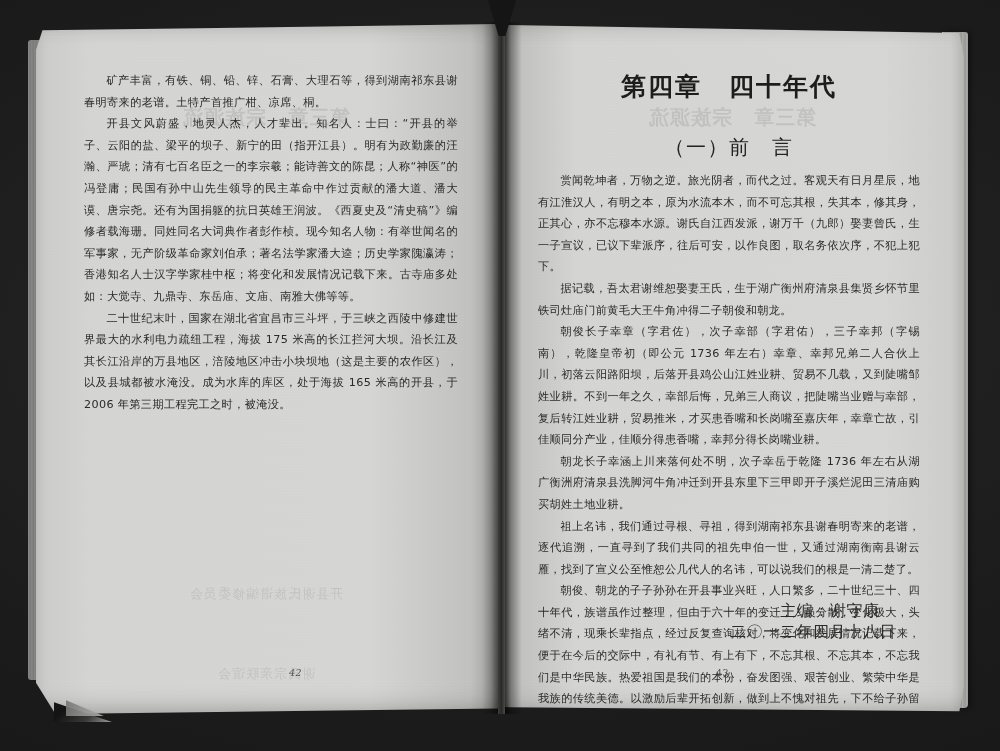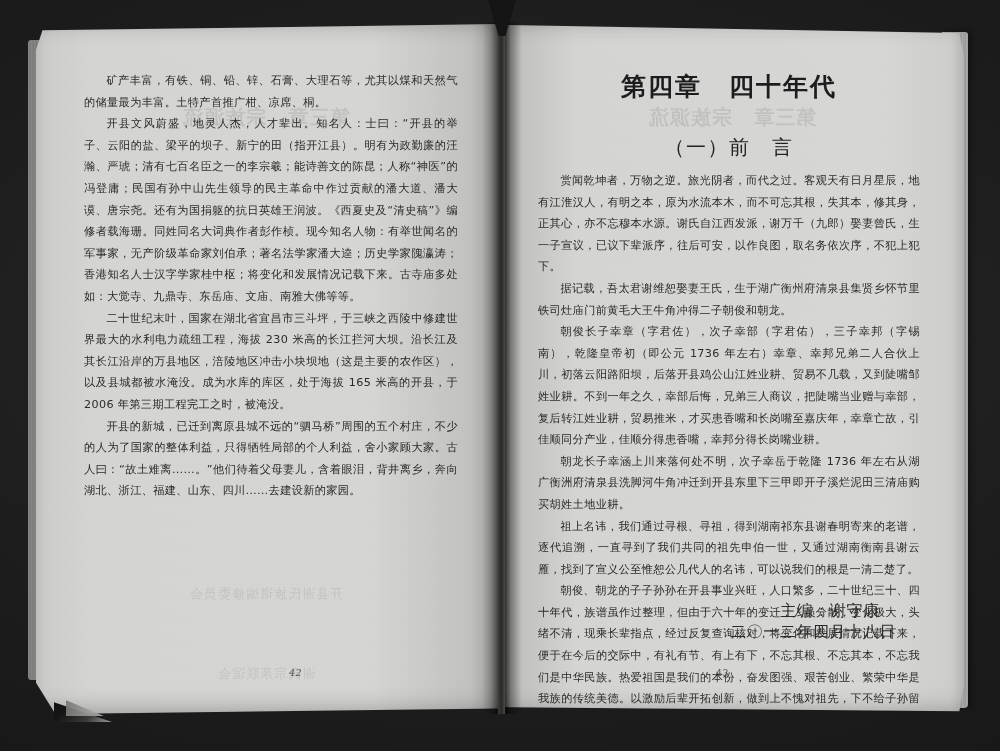--- a/index.html
+++ b/index.html
@@ -253,24 +253,23 @@
     <div class="stack-edge-left"></div>
     <div class="stack-edge"></div>
 
     <div class="page page-left">
 
       <div class="bleed bleed-b">第三章　宗族源流</div>
       <div class="bleed bleed-a">开县谢氏族谱编修委员会</div>
       <div class="bleed bleed-c">谢氏宗亲联谊会</div>
 
       <div class="textcol left-col">
-        <p>矿产丰富，有铁、铜、铅、锌、石膏、大理石等，尤其以煤和天然气的储量最为丰富。土特产首推广柑、凉席、桐。</p>
+        <p>矿产丰富，有铁、铜、铅、锌、石膏、大理石等，得到湖南祁东县谢春明寄来的老谱。土特产首推广柑、凉席、桐。</p>
         <p>开县文风蔚盛，地灵人杰，人才辈出。知名人：士曰：“开县的举子、云阳的盐、梁平的坝子、新宁的田（指开江县）。明有为政勤廉的汪瀚、严琥；清有七百名臣之一的李宗羲；能诗善文的陈昆；人称“神医”的冯登庸；民国有孙中山先生领导的民主革命中作过贡献的潘大道、潘大谟、唐宗尧。还有为国捐躯的抗日英雄王润波。《西夏史及“清史稿”》编修者载海珊。同姓同名大词典作者彭作桢。现今知名人物：有举世闻名的军事家，无产阶级革命家刘伯承；著名法学家潘大逵；历史学家隗瀛涛；香港知名人士汉字学家桂中枢；将变化和发展情况记载下来。古寺庙多处如：大觉寺、九鼎寺、东岳庙、文庙、南雅大佛等等。</p>
-        <p>二十世纪末叶，国家在湖北省宜昌市三斗坪，于三峡之西陵中修建世界最大的水利电力疏纽工程，海拔 230 米高的长江拦河大坝。沿长江及其长江沿岸的万县地区，涪陵地区冲击小块坝地（这是主要的农作区），以及县城都被水淹没。成为水库的库区，处于海拔 165 米高的开县，于 2006 年第三期工程完工之时，被淹没。</p>
-        <p>开县的新城，已迁到离原县城不远的“驷马桥”周围的五个村庄，不少的人为了国家的整体利益，只得牺牲局部的个人利益，舍小家顾大家。古人曰：“故土难离……。”他们待着父母妻儿，含着眼泪，背井离乡，奔向湖北、浙江、福建、山东、四川……去建设新的家园。</p>
+        <p>二十世纪末叶，国家在湖北省宜昌市三斗坪，于三峡之西陵中修建世界最大的水利电力疏纽工程，海拔 175 米高的长江拦河大坝。沿长江及其长江沿岸的万县地区，涪陵地区冲击小块坝地（这是主要的农作区），以及县城都被水淹没。成为水库的库区，处于海拔 165 米高的开县，于 2006 年第三期工程完工之时，被淹没。</p>
       </div>
 
       <div class="folio folio-left">42</div>
 
       <div class="grain"></div>
     </div>
 
     <div class="page page-right">
 
       <div class="bleed bleed-b">第三章　宗族源流</div>

